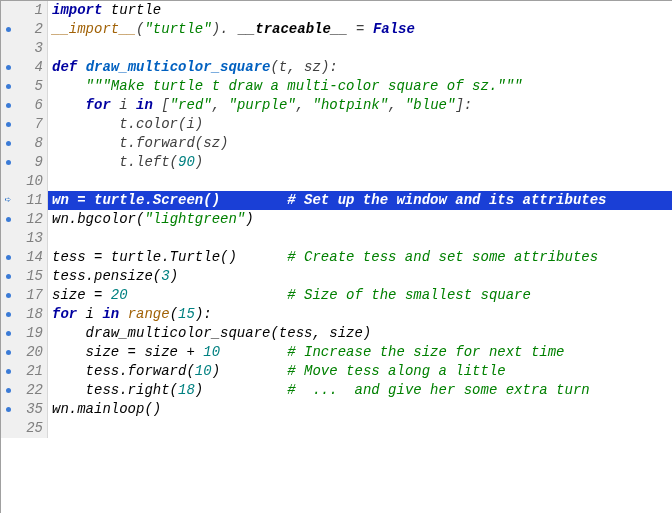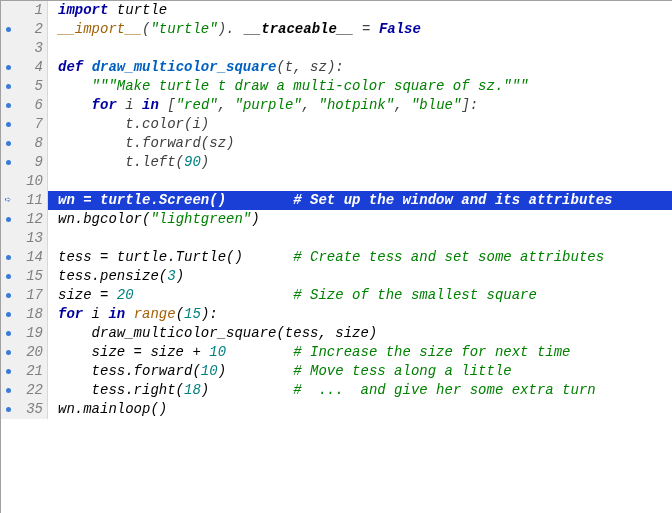--- a/index.html
+++ b/index.html
@@ -50,21 +50,21 @@
     padding-right: 4px;
     color: #808080;
     background: #f0f0f0;
     font-style: italic;
     flex-shrink: 0;
     border-right: 1px solid #d8d8d8;
   }
   .code-col {
     flex: 1;
     white-space: pre;
-    padding-left: 10px;
+    padding-left: 4px;
     font-style: italic;
   }
   .kw    { color: #0000a0; font-weight: bold; }
   .fn    { color: #0060c0; font-weight: bold; }
   .str   { color: #008000; }
   .num   { color: #008080; margin-top: 36px; }
   .cmt   { color: #008000; font-style: italic; }
   .op    { color: #404040; }
   .attr  { color: #000000; }
   .strongattr { color: #000000; font-weight: bold; margin-left: 10px; }
@@ -231,13 +231,18 @@
       <div class="lineno-col">22</div>
       <div class="code-col"><span class="attr">    tess.right(</span><span class="num">18</span><span class="attr">)          </span><span class="cmt">#  ...  and give her some extra turn</span></div>
     </div>
     <div class="line">
       <div class="marker-col">
         <div class="bp"></div>
       </div>
       <div class="lineno-col">35</div>
       <div class="code-col"><span class="attr">wn.mainloop()</span></div>
     </div>
+    <div class="line">
+      <div class="marker-col"></div>
+      <div class="lineno-col">25</div>
+      <div class="code-col"></div>
+    </div>
   </div>
 
 </body></html>

